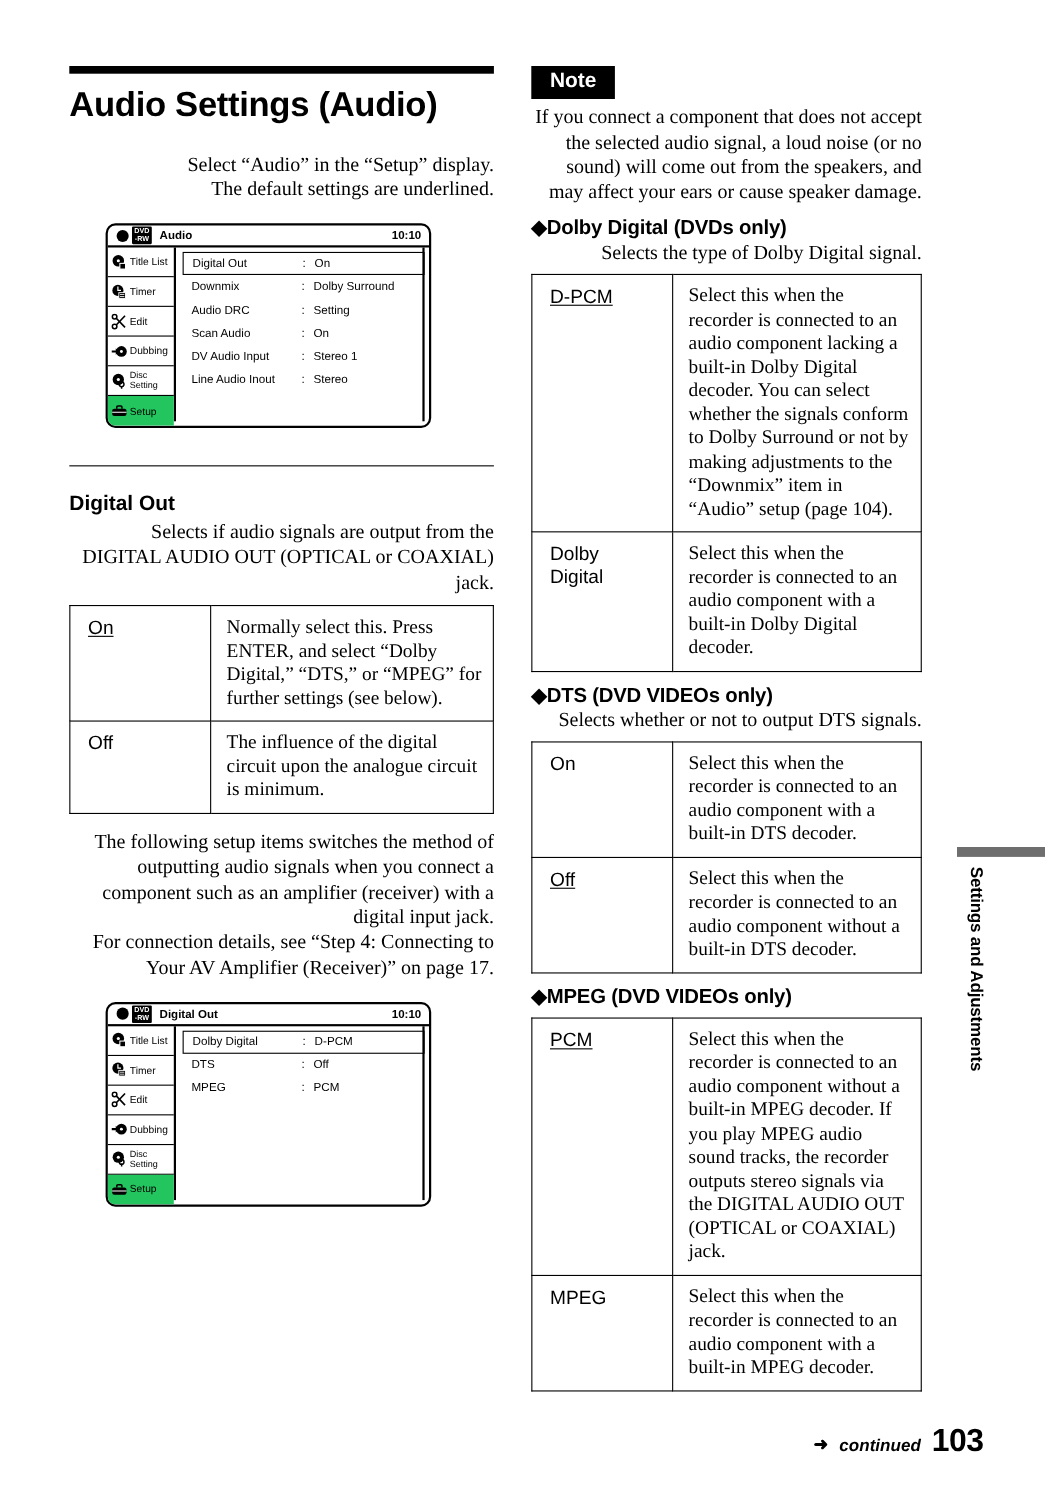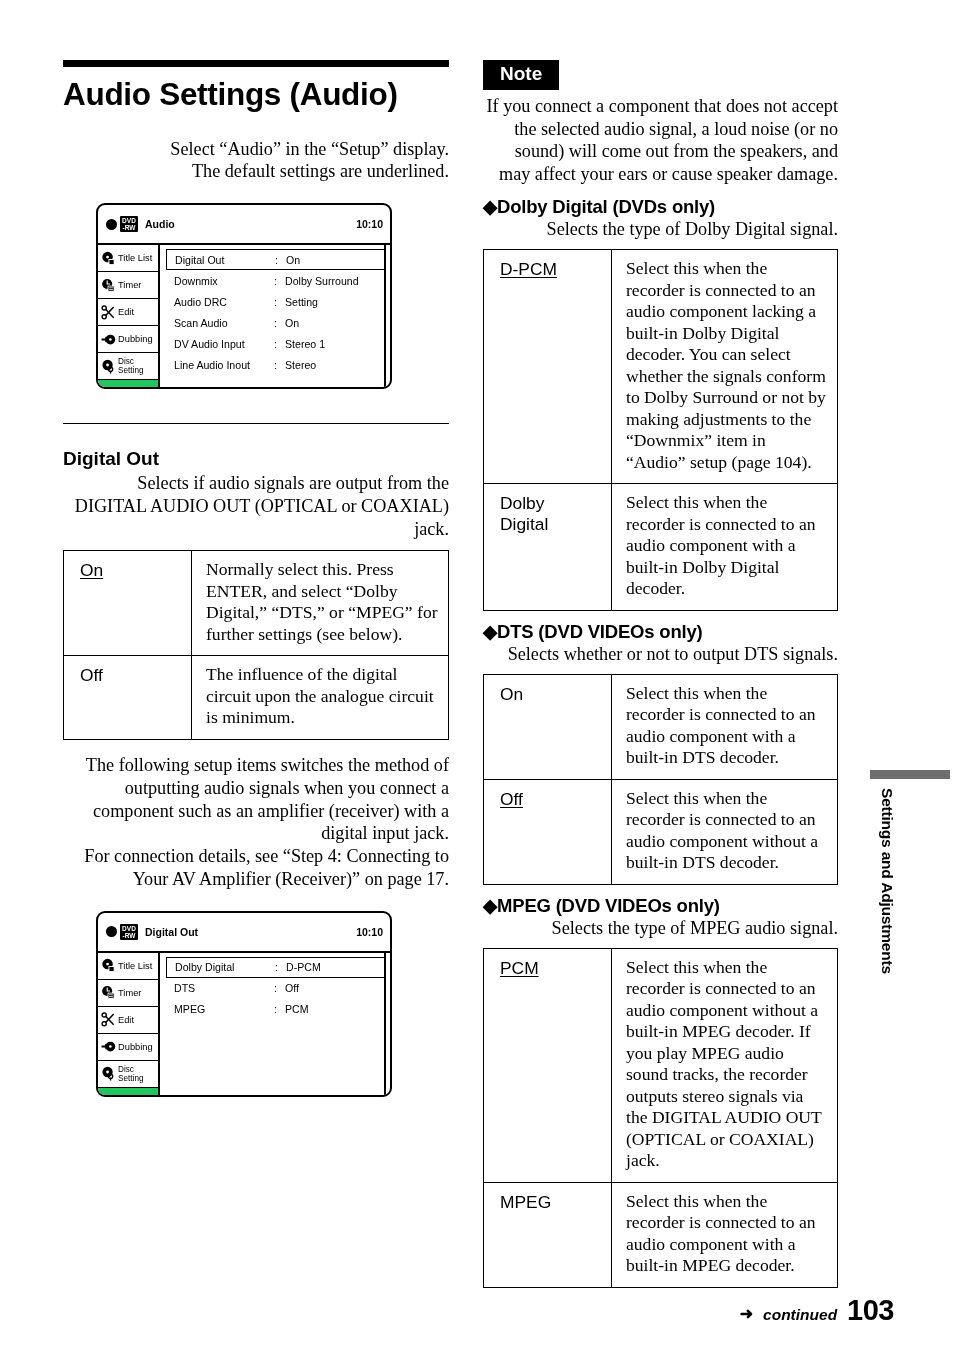--- a/index.html
+++ b/index.html
@@ -134,21 +134,21 @@
     width: 296px;
     height: 186px;
     border: 2px solid #000;
     border-radius: 9px;
     background: #fff;
     box-sizing: border-box;
     font-family: "Liberation Sans", sans-serif;
     overflow: hidden;
   }
   .osd-header {
-    height: 40px;
+    height: 20px;
     border-bottom: 2px solid #000;
     display: flex;
     align-items: center;
     padding: 0 7px 0 8px;
     box-sizing: border-box;
   }
   .osd-disc-dot {
     width: 11px;
     height: 11px;
     border-radius: 50%;
@@ -577,21 +577,20 @@
         <td class="optcell"><span class="ul">Off</span></td>
         <td class="desc">Select this when the recorder is connected to an audio component without a built-in DTS decoder.</td>
       </tr>
     </tbody>
       </table>
 
     <div class="sp-10"></div>
 
     
     <h3 class="diamond">◆MPEG (DVD VIDEOs only)</h3>
-    <p class="body">Selects the type of MPEG audio signal.</p>
     <div class="sp-8"></div>
     <table class="spec right-tbl">
       <tbody>
           <tr>
         <td class="optcell"><span class="ul">PCM</span></td>
         <td class="desc">Select this when the recorder is connected to an audio component without a built-in MPEG decoder. If you play MPEG audio sound tracks, the recorder outputs stereo signals via the DIGITAL AUDIO OUT (OPTICAL or COAXIAL) jack.</td>
       </tr>
       <tr>
         <td class="optcell"><span>MPEG</span></td>
         <td class="desc">Select this when the recorder is connected to an audio component with a built-in MPEG decoder.</td>

